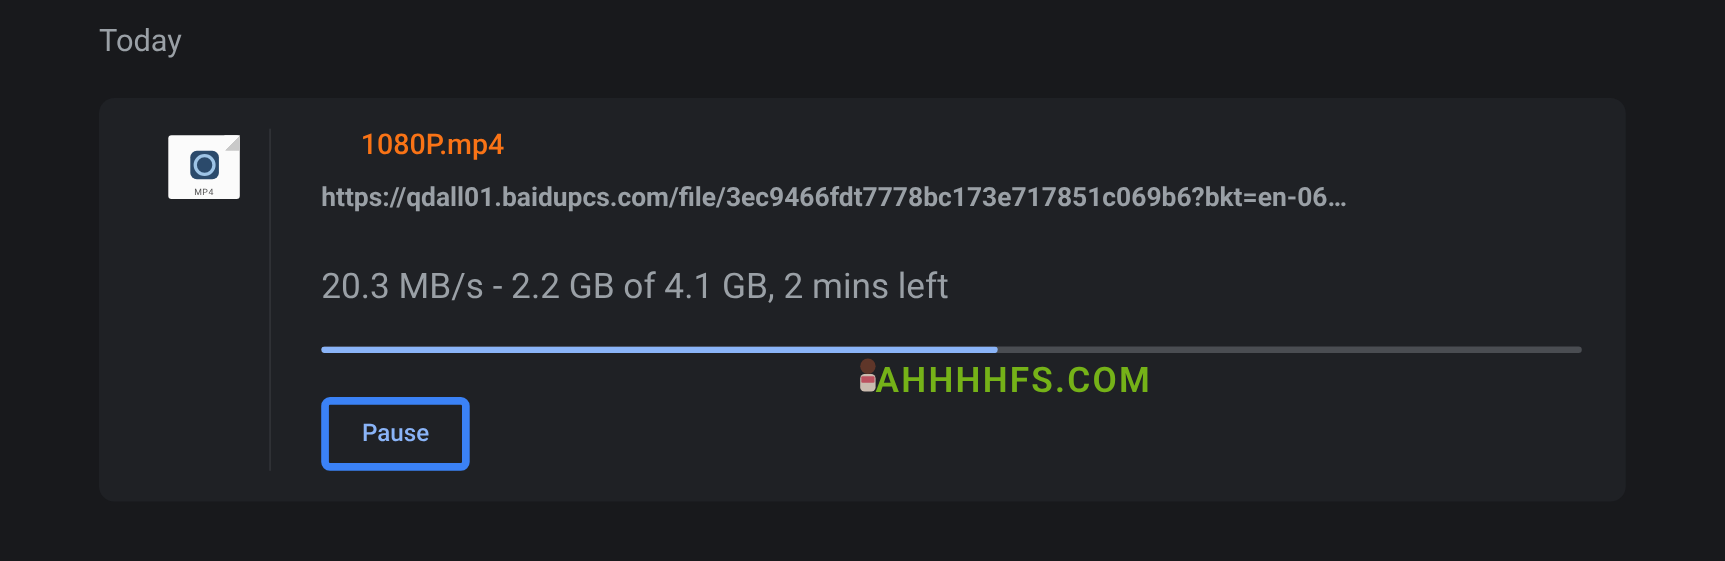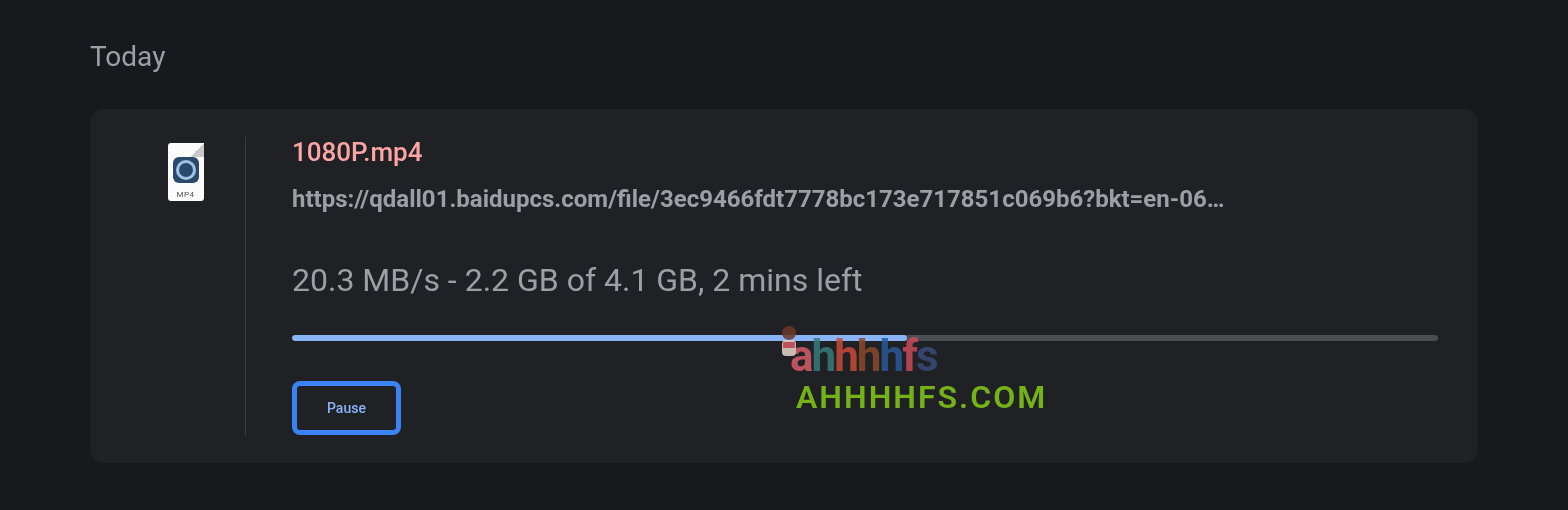--- a/index.html
+++ b/index.html
@@ -10,21 +10,21 @@
   body {
     width: 1568px;
     height: 510px;
     background: #18191c;
     font-family: -apple-system, BlinkMacSystemFont, "Segoe UI", Roboto, Arial, sans-serif;
     color: #9aa0a6;
     overflow: hidden;
     position: relative;
   }
   .container {
-    padding: 40px 90px 0 90px;
+    padding: 20px 90px 0 90px;
   }
   .section-header {
     font-size: 28px;
     font-weight: 400;
     color: #9aa0a6;
     margin-bottom: 36px;
   }
   .download-card {
     background: #1f2125;
     border-radius: 14px;
@@ -36,21 +36,21 @@
     width: 120px;
     display: flex;
     justify-content: center;
     align-items: flex-start;
     padding-top: 6px;
     border-right: 1px solid #3a3d42;
     margin-right: 46px;
     flex-shrink: 0;
   }
   .file-icon {
-    width: 36px;
+    width: 65px;
     height: 58px;
     position: relative;
     background: #fbfbfb;
     border-radius: 3px 3px 3px 3px;
   }
   .file-icon::before {
     content: "";
     position: absolute;
     top: 0;
     right: 0;
@@ -84,23 +84,24 @@
     font-size: 8px;
     color: #555;
     letter-spacing: 0.5px;
   }
   .content-col {
     flex: 1;
     min-width: 0;
   }
   .file-name {
     font-size: 26px;
-    color: #fca5a5;
+    color: #f97316;
     font-weight: 500;
     margin-bottom: 18px;
+    margin-left: 36px;
   }
   .file-url {
     font-size: 24px;
     color: #9aa0a6;
     white-space: nowrap;
     overflow: hidden;
     text-overflow: ellipsis;
     margin-bottom: 48px;
     font-weight: bold;
   }
@@ -120,24 +121,24 @@
   .progress-fill {
     height: 100%;
     background: #8ab4f8;
     border-radius: 3px;
   }
   .button-row {
     display: flex;
     gap: 20px;
   }
   .btn {
-    border: 5px solid #3b82f6;
+    border: 7px solid #3b82f6;
     background: transparent;
     color: #8ab4f8;
-    font-size: 14px;
+    font-size: 22px;
     font-weight: 500;
     padding: 14px 30px;
     border-radius: 8px;
     cursor: pointer;
     font-family: inherit;
   }
   .watermark {
     position: absolute;
     left: 790px;
     top: 330px;
@@ -194,17 +195,14 @@
     </div>
   </div>
 </div>
 
 <div class="watermark">
   <svg class="doodle" viewBox="0 0 34 38">
     <circle cx="17" cy="9" r="7" fill="#6b3a2a"></circle>
     <rect x="10" y="16" width="14" height="16" rx="4" fill="#e8d6c8"></rect>
     <rect x="11" y="18" width="12" height="6" rx="1" fill="#d85a6a"></rect>
   </svg>
-  <div class="line1">
-    <span class="a1">a</span><span class="h1">h</span><span class="h2">h</span><span class="h3">h</span><span class="h4">h</span><span class="f">f</span><span class="s">s</span>
-  </div>
   <div class="line2">AHHHHFS.COM</div>
 </div>
 
 </body></html>

